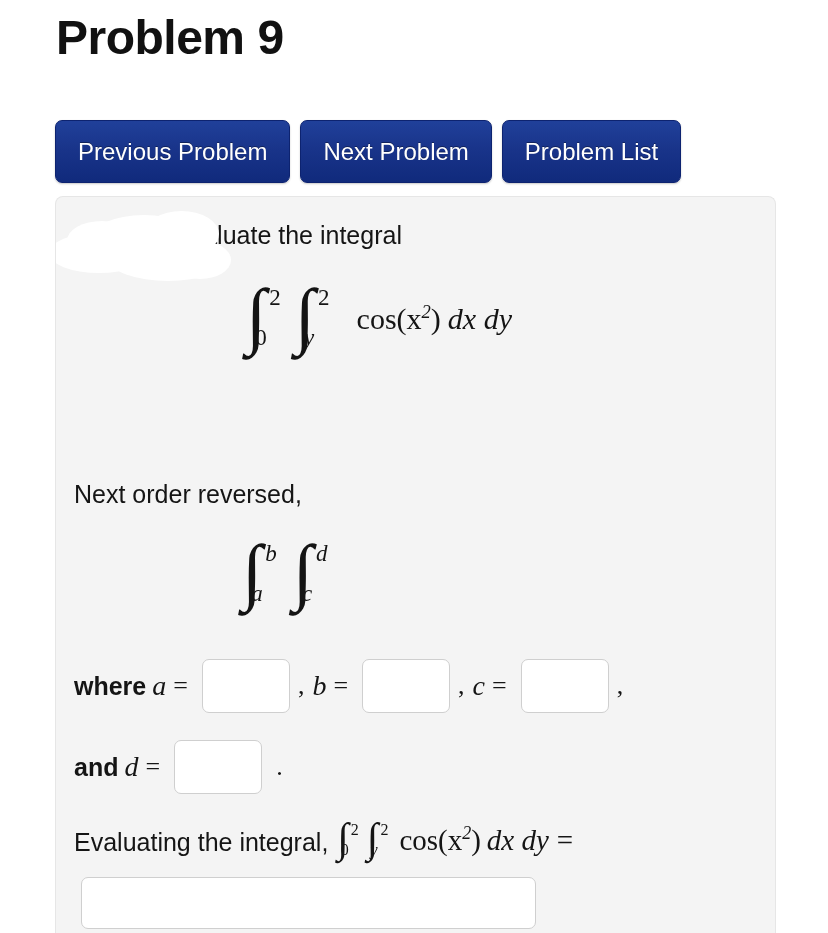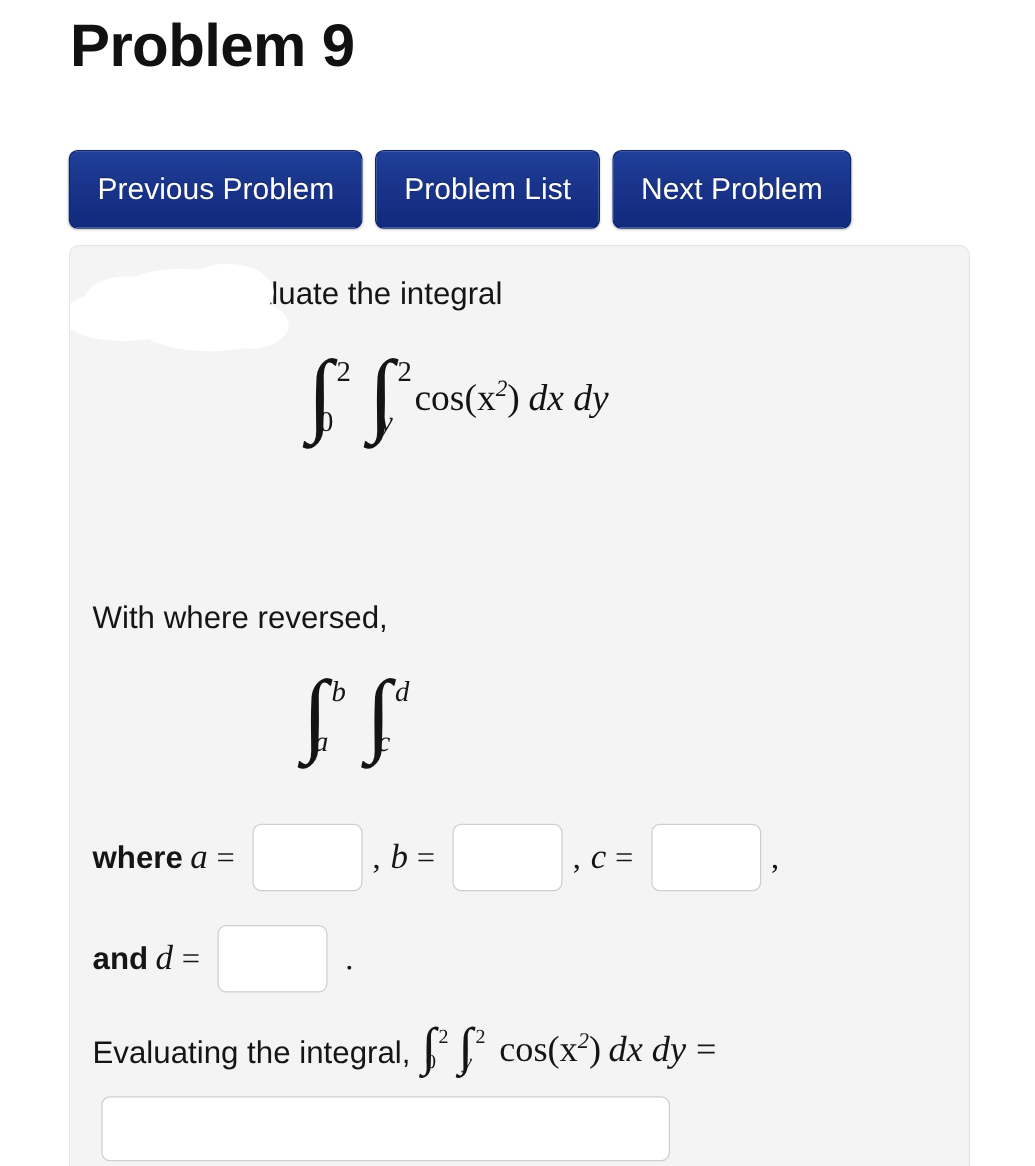--- a/index.html
+++ b/index.html
@@ -161,21 +161,21 @@
     margin-left: -7px;
     font-family: "Liberation Serif", serif;
     font-size: 23px;
     color: #141414;
   }
   .intlims .up { font-style: normal; margin-left: 10px; }
   .intlims .lo { font-style: italic; margin-left: -4px; }
   .intlims .lo.num { font-style: normal; }
 
   .integrand {
-    margin-left: 2px;
+    margin-left: 27px;
     font-family: "Liberation Serif", serif;
     font-size: 30px;
     color: #141414;
     white-space: nowrap;
   }
   .integrand .fn { font-style: normal; }
   .integrand sup {
     font-size: 0.62em;
     vertical-align: super;
     font-style: italic;
@@ -293,22 +293,22 @@
 <div id="page">
 
   <div class="scroll-track">
     
   </div>
 
   <div class="page-title">Problem 9</div>
 
   <div class="nav-bar">
     <button class="nav-btn">Previous Problem</button>
+    <button class="nav-btn">Next Problem</button>
     <button class="nav-btn">Problem List</button>
-    <button class="nav-btn">Next Problem</button>
   </div>
 
   <div class="panel">
     <div class="pbody">
 
       <div class="para" style="left:118px; top:23px;">Evaluate the integral</div>
 
       <div class="redaction">
         <span class="blob1"></span>
         <span class="blob2"></span>
@@ -330,21 +330,21 @@
           <span class="intsign">∫</span>
           <span class="intlims">
             <span class="up">2</span>
             <span class="lo">y</span>
           </span>
         </span>
         <span class="integrand"><span class="fn">cos(x</span><sup>2</sup><span class="fn">)</span><span class="diff">dx dy</span></span>
       </div>
 
 
-      <div class="para" style="left:18px; top:282px;">With where reversed,</div>
+      <div class="para" style="left:18px; top:282px;">Next order reversed,</div>
 
       <div class="dblint math" style="left:186px; top:344px;">
         <span class="intgrp">
           <span class="intsign">∫</span>
           <span class="intlims">
             <span class="up" style="font-style:italic;">b</span>
             <span class="lo">a</span>
           </span>
         </span>
         <span class="intgrp" style="margin-left:16px;">

